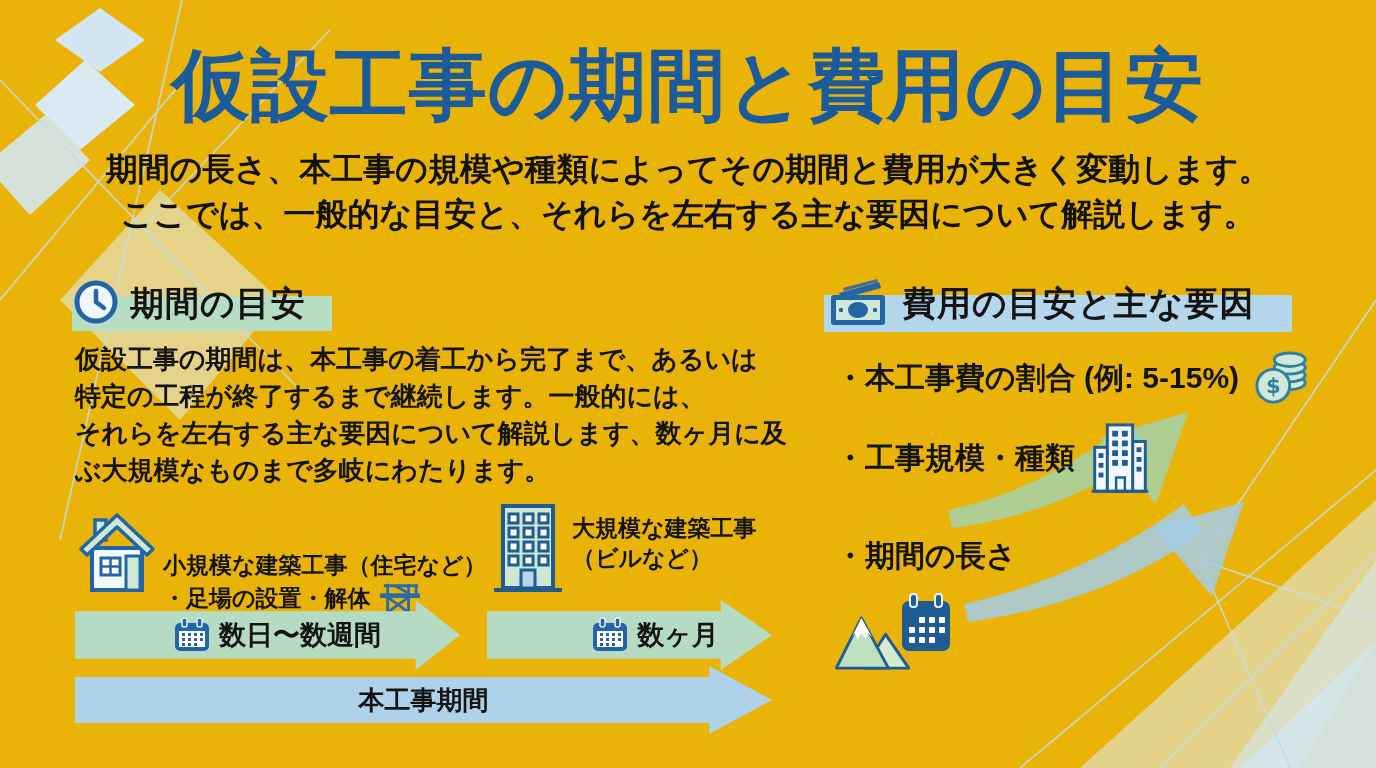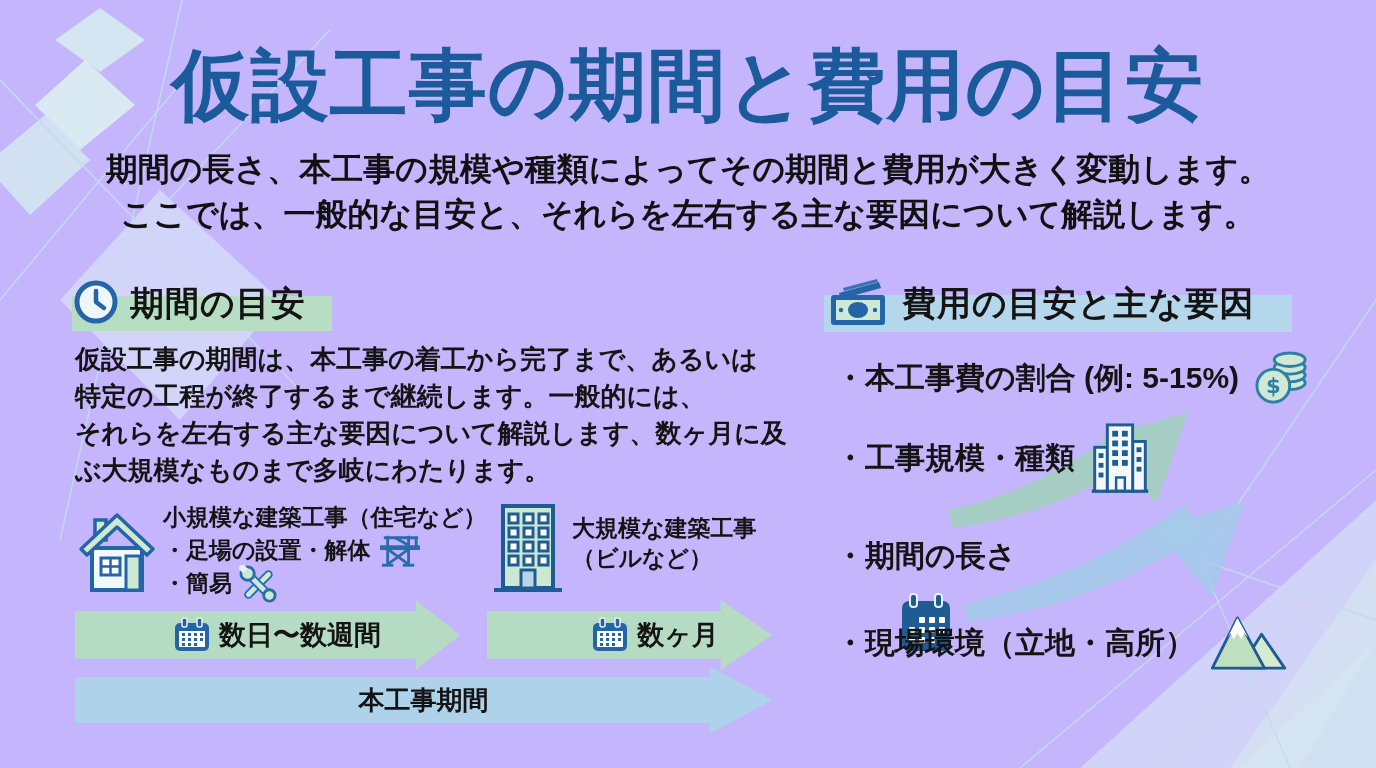--- a/index.html
+++ b/index.html
@@ -1,18 +1,18 @@
 <!DOCTYPE html>
 <html><head>
 <meta charset="utf-8">
 <style>
   * { margin:0; padding:0; box-sizing:border-box; }
   html,body { background:#dfe9ee; }
   body { font-family:"Liberation Sans","DejaVu Sans",sans-serif; color:#141414; }
-  #canvas { position:relative; width:1376px; height:768px; background:#c4b5fd; overflow:hidden; }
+  #canvas { position:relative; width:1376px; height:768px; background:#eab308; overflow:hidden; }
   .abs { position:absolute; }
 
   .title { position:absolute; left:0; right:0; top:34px; text-align:center;
            font-size:78px; font-weight:800; color:#1b5a9b; letter-spacing:1px; z-index:2; }
   .subtitle { position:absolute; left:0; right:0; top:147px; text-align:center;
               font-size:32px; font-weight:700; line-height:45px; color:#111; z-index:2; }
 
   .band { position:absolute; z-index:1; }
   .band-green { left:72px; top:296px; width:260px; height:35px; background:#b7ddc3; }
   .band-blue  { left:824px; top:295px; width:468px; height:37px; background:#b4d7ec; }
@@ -115,21 +115,21 @@
       <rect x="17" y="14" width="11" height="20" fill="#cfe8d2" stroke="#2465a8" stroke-width="3.5"></rect>
       <rect x="14" y="42" width="50" height="42" fill="#f2f9fb" stroke="#2465a8" stroke-width="4"></rect>
       <path d="M3 43 L39 9 L75 43 L69 49 L39 21 L9 49 Z" fill="#cfe8d2" stroke="#2465a8" stroke-width="3.5" stroke-linejoin="round"></path>
       <rect x="23" y="52" width="19" height="17" fill="#fff" stroke="#2465a8" stroke-width="3"></rect>
       <line x1="32.5" y1="52" x2="32.5" y2="69" stroke="#2465a8" stroke-width="2.5"></line>
       <line x1="23" y1="60.5" x2="42" y2="60.5" stroke="#2465a8" stroke-width="2.5"></line>
       <rect x="48" y="50" width="14" height="34" fill="#cfe8d2" stroke="#2465a8" stroke-width="3"></rect>
     </svg>
   </span>
   <div class="mini-text small-scale-text">
-    <div style="height:33px; line-height:33px;">小規模な建築工事（住宅など）</div>
+    <div style="height:33px; line-height:33px;margin-top:48px;">小規模な建築工事（住宅など）</div>
     <div class="mini-row">
       <span>・足場の設置・解体</span>
       <span>
         <svg width="44" height="38" viewBox="0 0 46 40">
           <g stroke="#2a6cab" stroke-width="3" fill="none">
             <line x1="10" y1="4" x2="10" y2="35"></line>
               <line x1="32" y1="4" x2="32" y2="35"></line>
             <line x1="4" y1="35" x2="16" y2="35"></line>
               <line x1="26" y1="35" x2="38" y2="35"></line>
             <line x1="6" y1="6" x2="42" y2="6"></line>
@@ -314,21 +314,20 @@
             <rect x="39" y="34" width="6" height="6" rx="1"></rect>
           <rect x="9" y="44" width="6" height="6" rx="1"></rect>
             <rect x="19" y="44" width="6" height="6" rx="1"></rect>
             <rect x="29" y="44" width="6" height="6" rx="1"></rect>
         </g>
       </svg>
     </span>
   </div>
 
   <div class="bullet b4">
-    <span>・現場環境（立地・高所）</span>
     <span>
       <svg width="76" height="56" viewBox="0 0 78 58">
         <path d="M52 20 L76 55 L30 55 Z" fill="#d5ebd2" stroke="#1f5c94" stroke-width="3" stroke-linejoin="round"></path>
         <path d="M27 3 L55 55 L1 55 Z" fill="#bfe0bf" stroke="#1f5c94" stroke-width="3" stroke-linejoin="round"></path>
         <path d="M27 3 L38 23 L34 19 L31 25 L27 19 L23 25 L20 19 L17 23 Z" fill="#fff"></path>
       </svg>
     </span>
   </div>
 
 </div>

